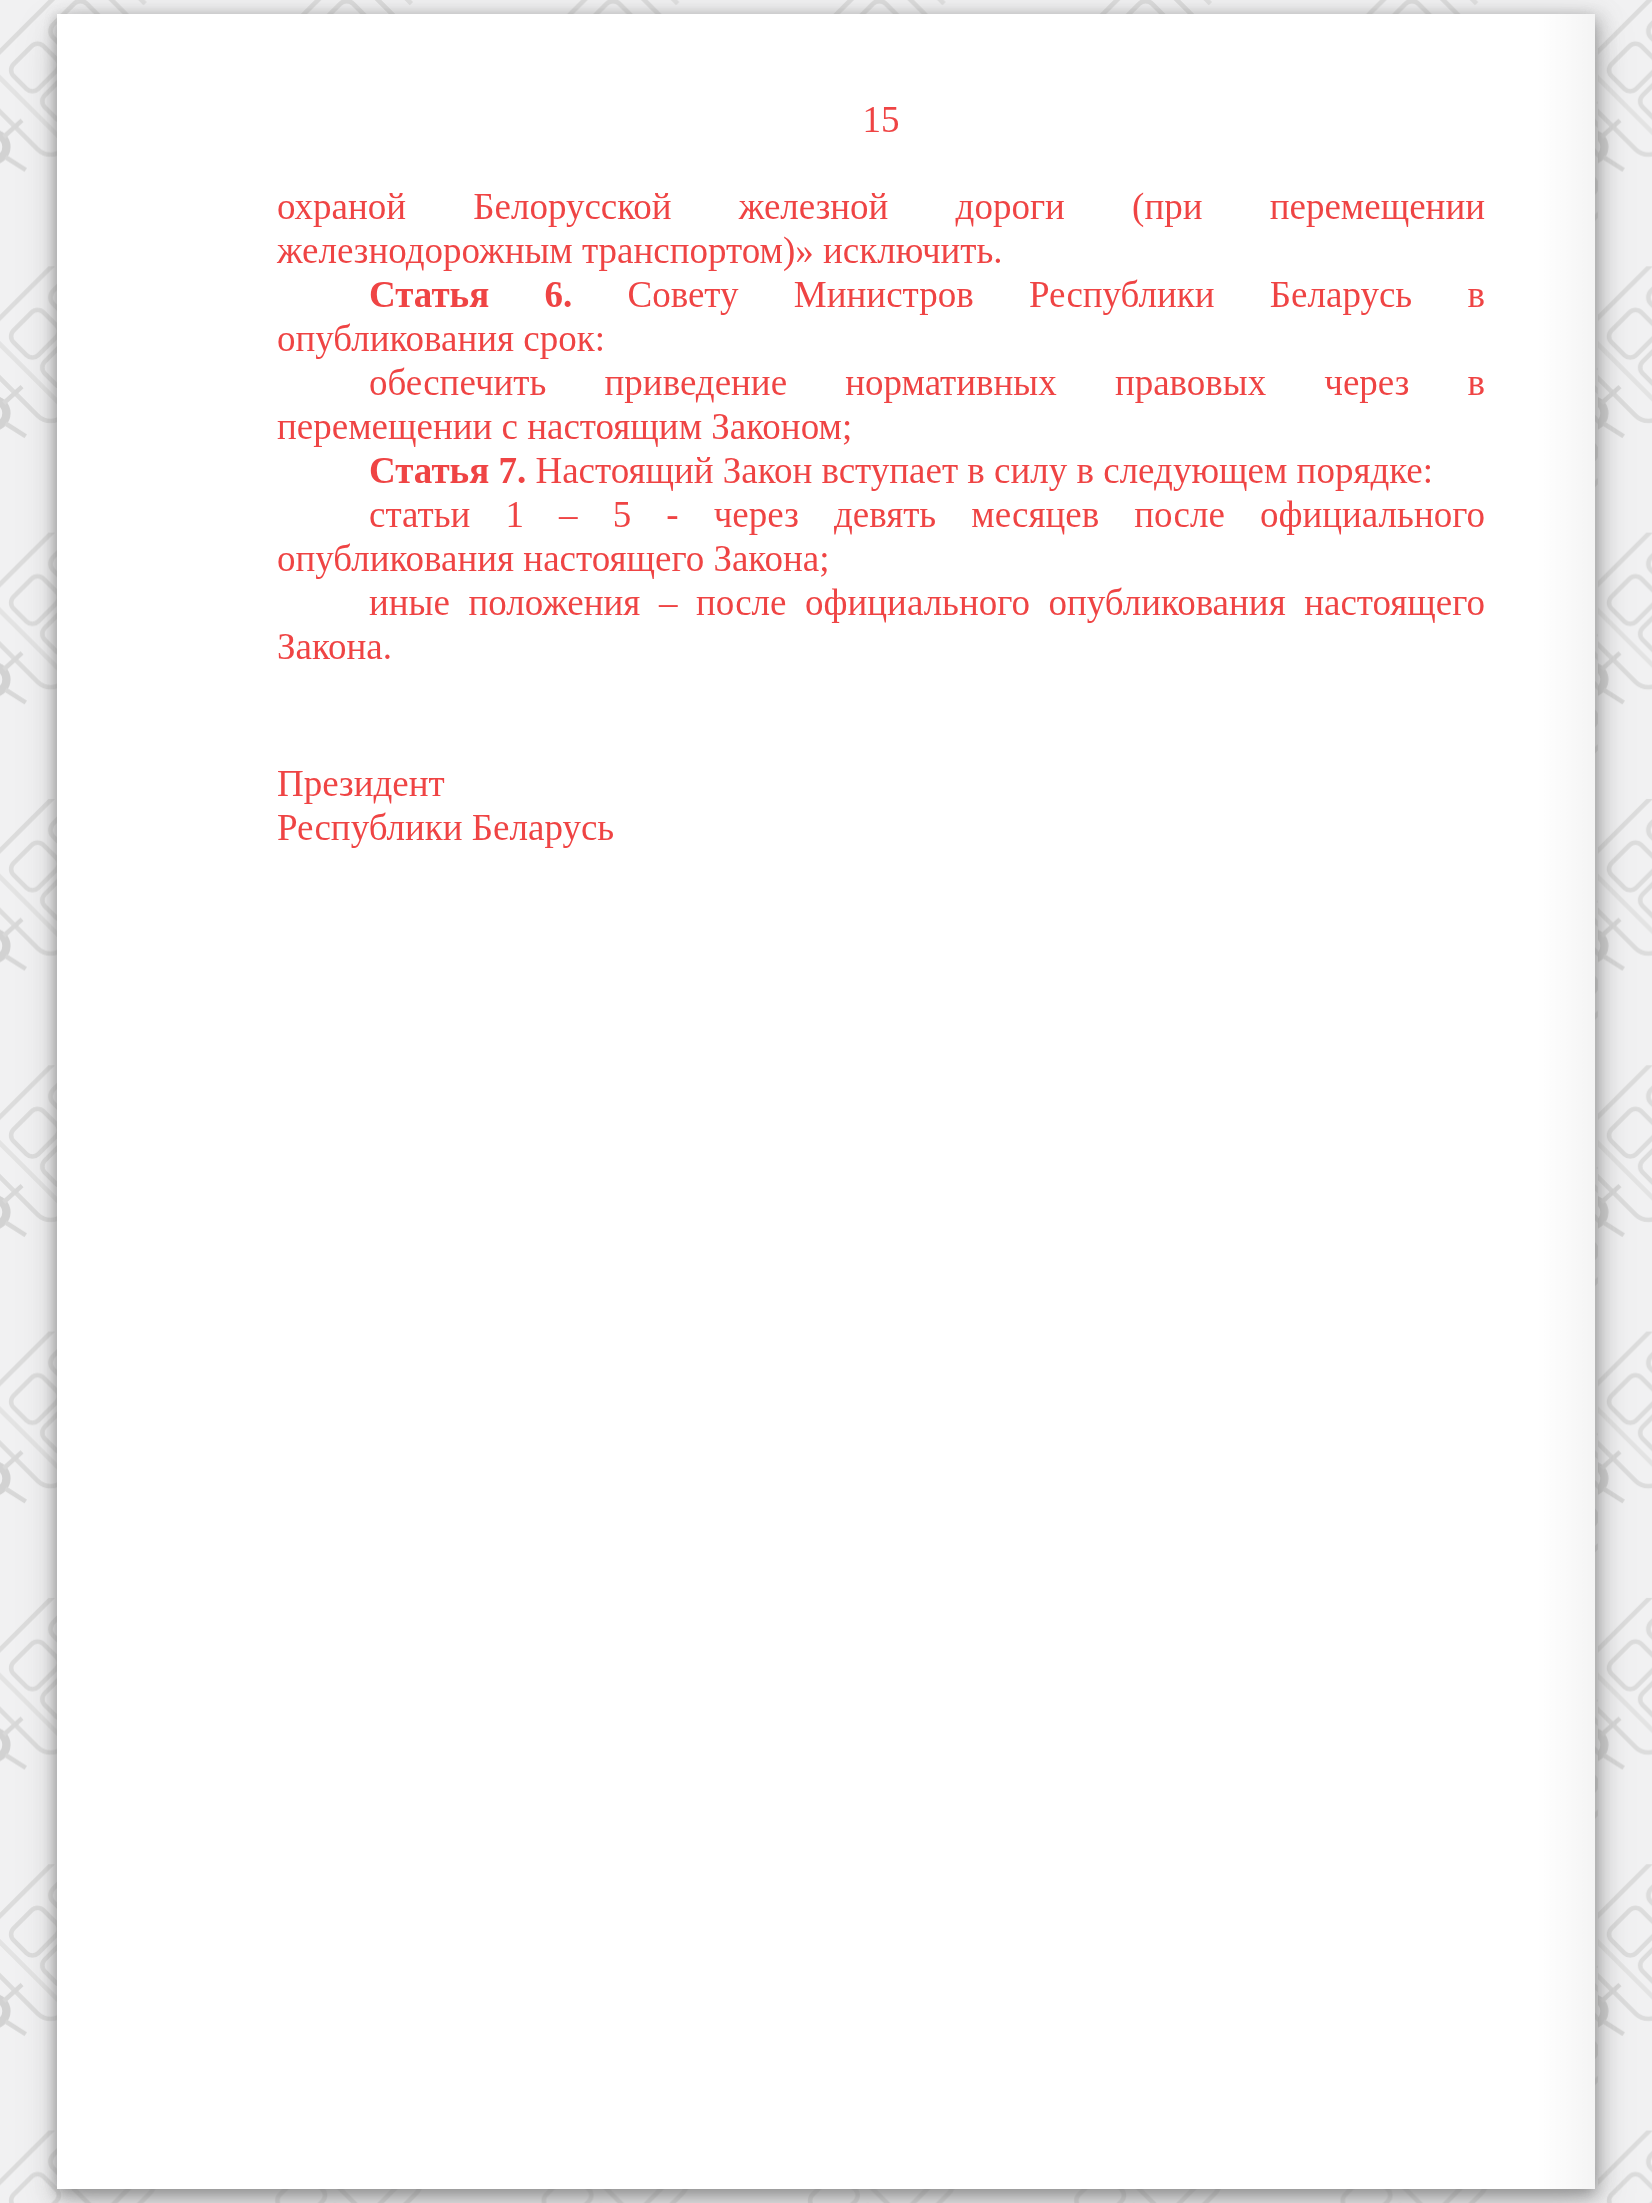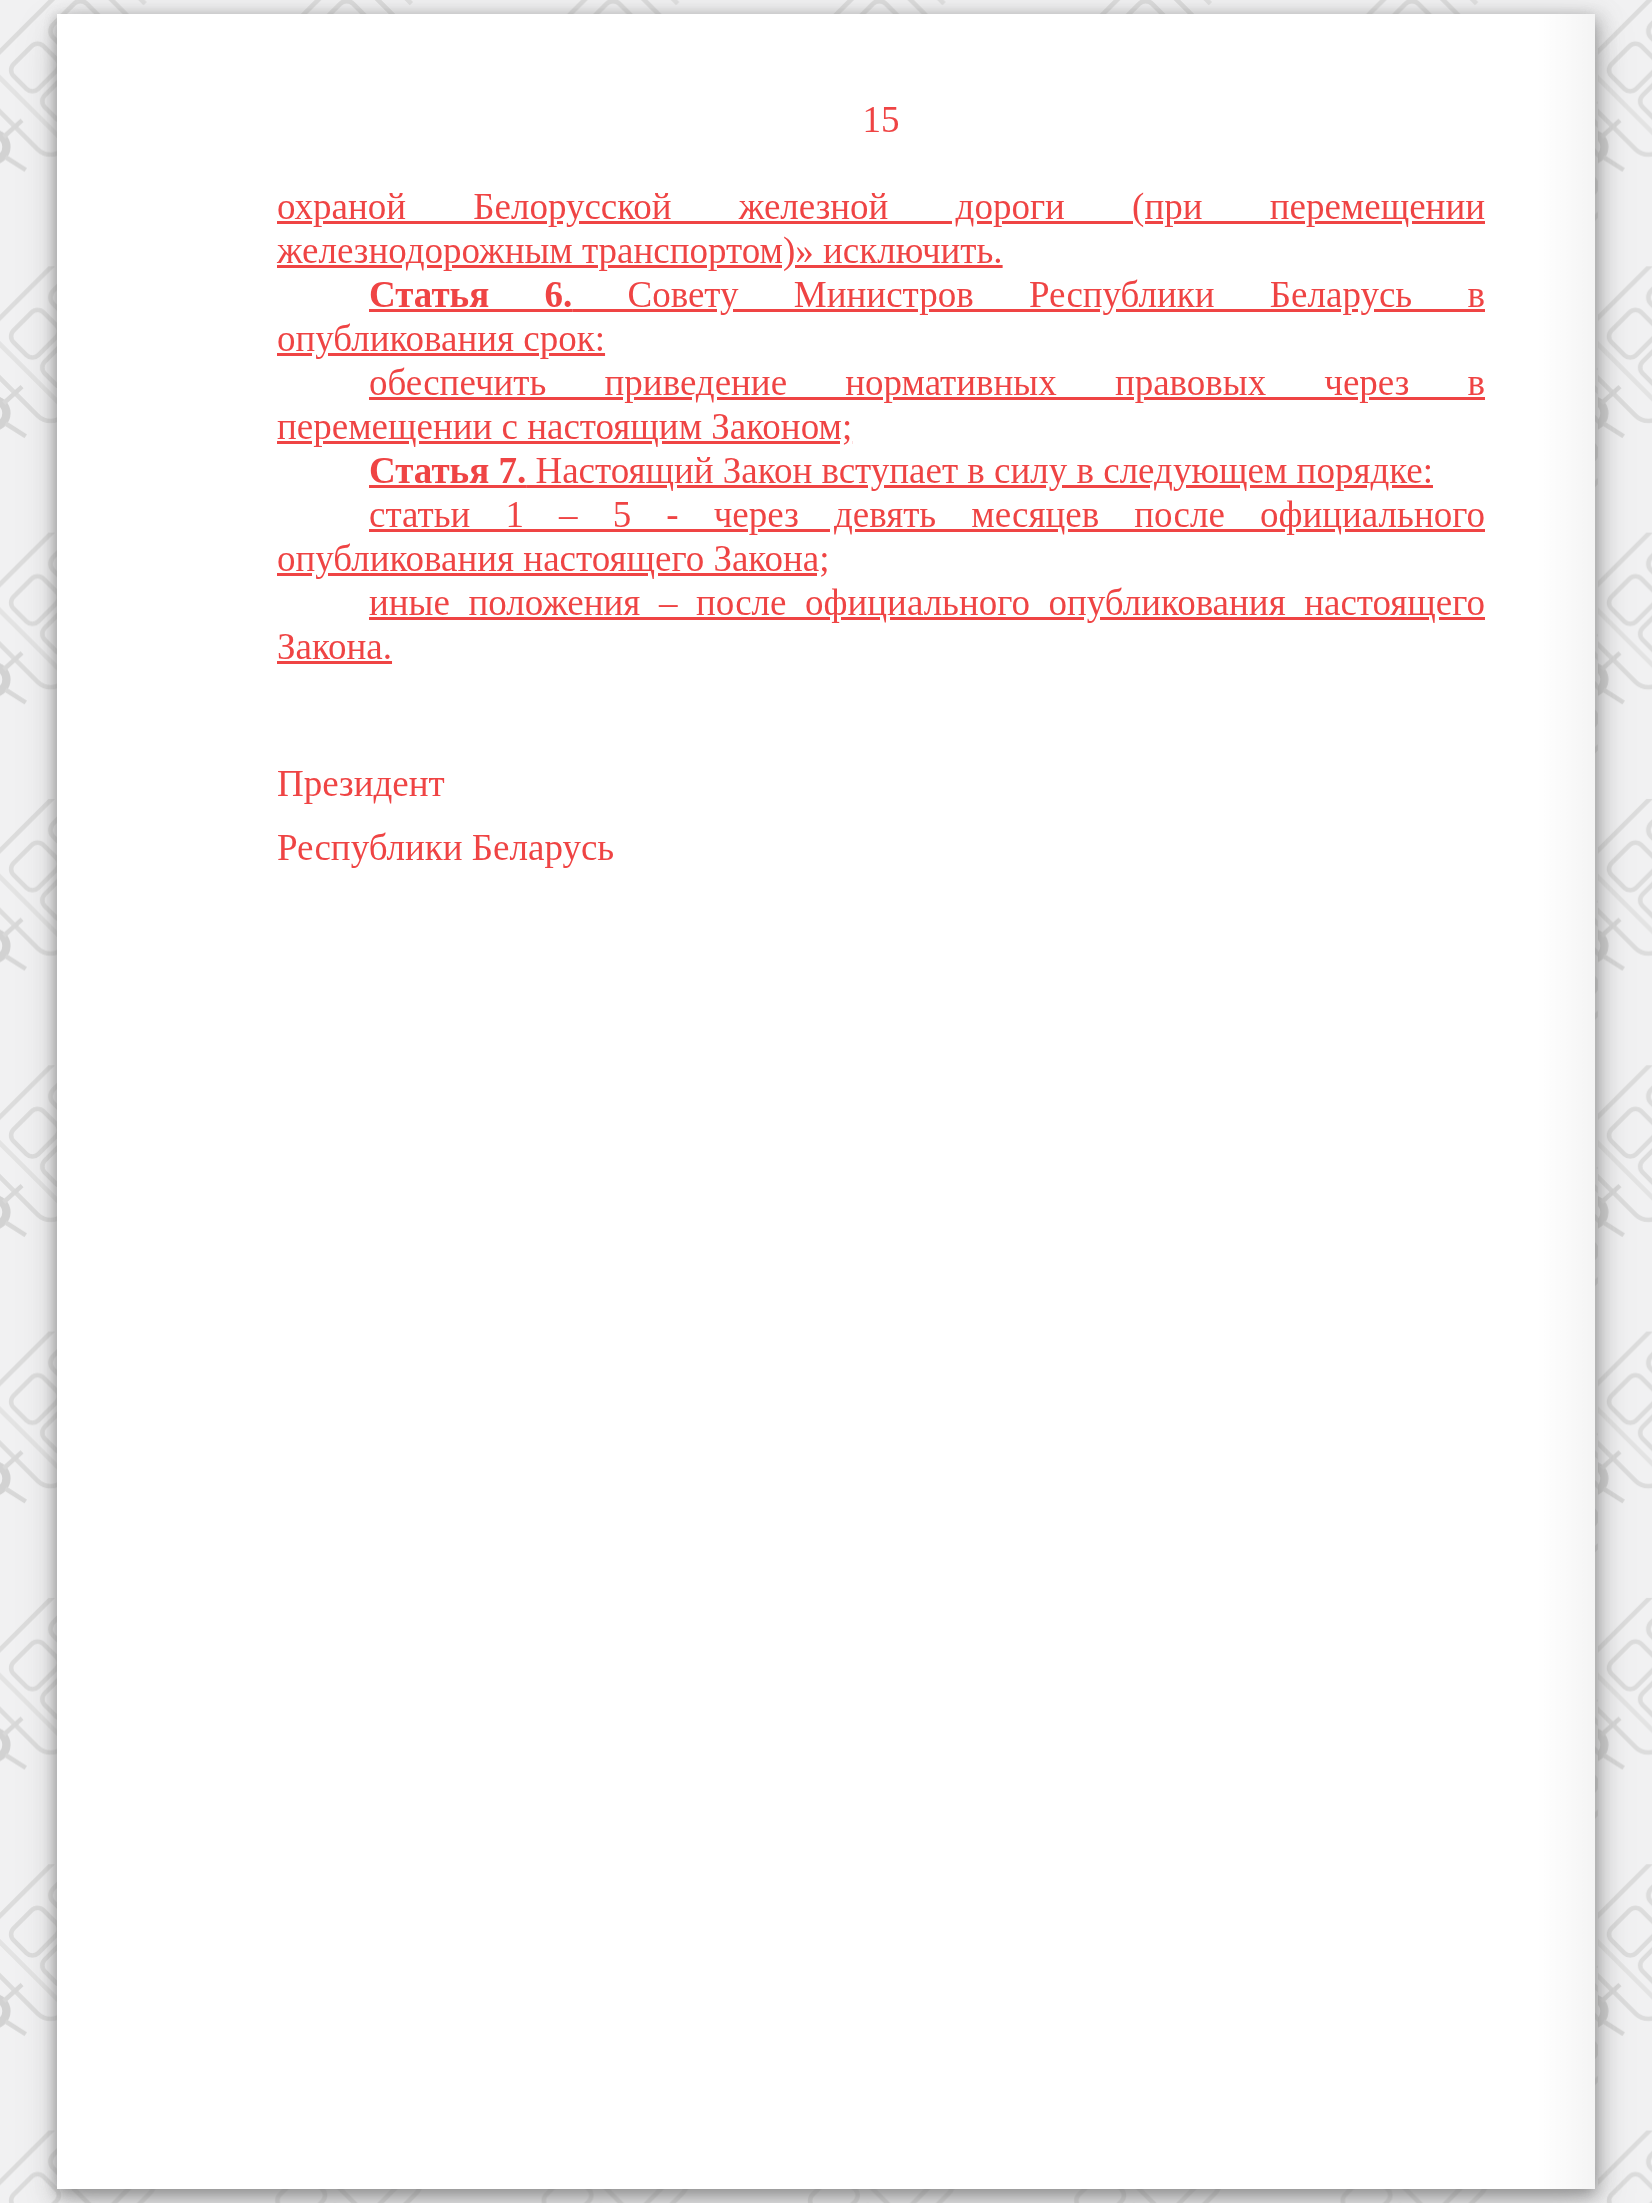--- a/index.html
+++ b/index.html
@@ -52,21 +52,20 @@
     color: #ef4444;
     font-size: 37px;
     line-height: 44px;
   }
   .pagenum {
     margin-top: 84px;
     text-align: center;
   }
   .bodytext {
     margin-top: 43px;
-    text-decoration: underline;
   }
   .ln {
     height: 44px;
     white-space: nowrap;
   }
   .ln.jst {
     white-space: normal;
     text-align: justify;
     text-align-last: justify;
     -moz-text-align-last: justify;
@@ -74,21 +73,21 @@
   .ln.ind {
     padding-left: 92px;
   }
   .ln.ind.jst {
     padding-left: 92px;
   }
   .b { font-weight: bold; }
   .signature {
     margin-top: 93px;
   }
-  .signature .ln { height: 44px; margin-top: 20px; }
+  .signature .ln { height: 44px; }
 </style>
 </head>
 <body>
 
 <div class="stage">
 
   <svg class="watermark" xmlns="http://www.w3.org/2000/svg" width="1653" height="2204" viewBox="0 0 1800 2400">
     <defs>
       <g id="wm-motif" fill="none" stroke="#dcdcdc" stroke-width="5">
         <g transform="rotate(45)">

